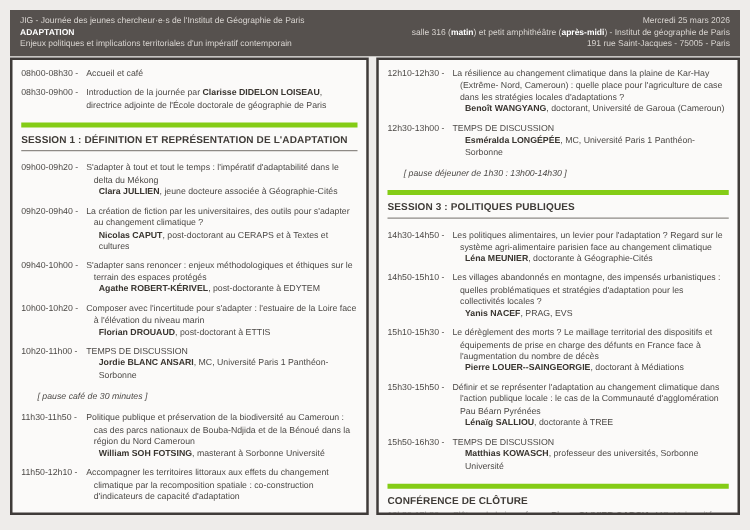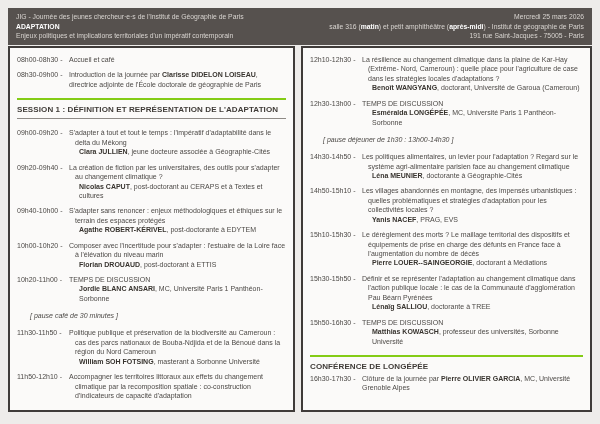--- a/index.html
+++ b/index.html
@@ -37,21 +37,21 @@
   .ebody{flex:1;min-width:0;}
   .title{padding-left:6px;text-indent:-6px;}
   .cont-line{padding-left:0;text-indent:0;}
   .speaker{margin-left:10px;}
   .name{font-weight:700;color:#38342f;}
 
   .pause{font-size:7px;font-style:italic;color:#4c4946;margin:9px 0 9px 13px;}
 
   .session{
     font-size:8px;font-weight:700;color:#3f3b37;
-    border-top:2px solid #84cc16;border-bottom:1px solid #8e8a86;
+    border-top:4px solid #84cc16;border-bottom:1px solid #8e8a86;
     padding:5px 0 4px 0;margin:9px 0 9px 0;letter-spacing:.1px;
   }
   .conf{border-bottom:none;padding-bottom:0;margin-bottom:3px;}
 </style>
 </head>
 <body>
 
 <div class="page">
 
   <header class="topbar">
@@ -162,20 +162,21 @@
       <div class="entry">
         <span class="time">12h30-13h00 -</span>
         <div class="ebody">
           <div class="title">TEMPS DE DISCUSSION</div>
           <div class="speaker"><span class="name">Esméralda LONGÉPÉE</span><span>, MC, Université Paris 1 Panthéon-Sorbonne</span></div>
         </div>
       </div>
 
       <div class="pause">[ pause déjeuner de 1h30 : 13h00-14h30 ]</div>
 
+      <div class="session">SESSION 3 : POLITIQUES PUBLIQUES</div>
 
       <div class="entry">
         <span class="time">14h30-14h50 -</span>
         <div class="ebody">
           <div class="title">Les politiques alimentaires, un levier pour l'adaptation ? Regard sur le système agri-alimentaire parisien face au changement climatique</div>
           <div class="speaker"><span class="name">Léna MEUNIER</span><span>, doctorante à Géographie-Cités</span></div>
         </div>
       </div>
 
       <div class="entry">
@@ -203,21 +204,21 @@
       </div>
 
       <div class="entry">
         <span class="time">15h50-16h30 -</span>
         <div class="ebody">
           <div class="title">TEMPS DE DISCUSSION</div>
           <div class="speaker"><span class="name">Matthias KOWASCH</span><span>, professeur des universités, Sorbonne Université</span></div>
         </div>
       </div>
 
-      <div class="session conf">CONFÉRENCE DE LONGÉPÉE</div>
+      <div class="session conf">CONFÉRENCE DE CLÔTURE</div>
 
       <div class="entry">
         <span class="time">16h30-17h30 -</span>
         <div class="ebody">
           <div class="title cont-line"><span>Clôture de la journée par </span><span class="name">Pierre OLIVIER GARCIA</span><span>, MC, Université Grenoble Alpes</span></div>
         </div>
       </div>
 
     </section>
 

